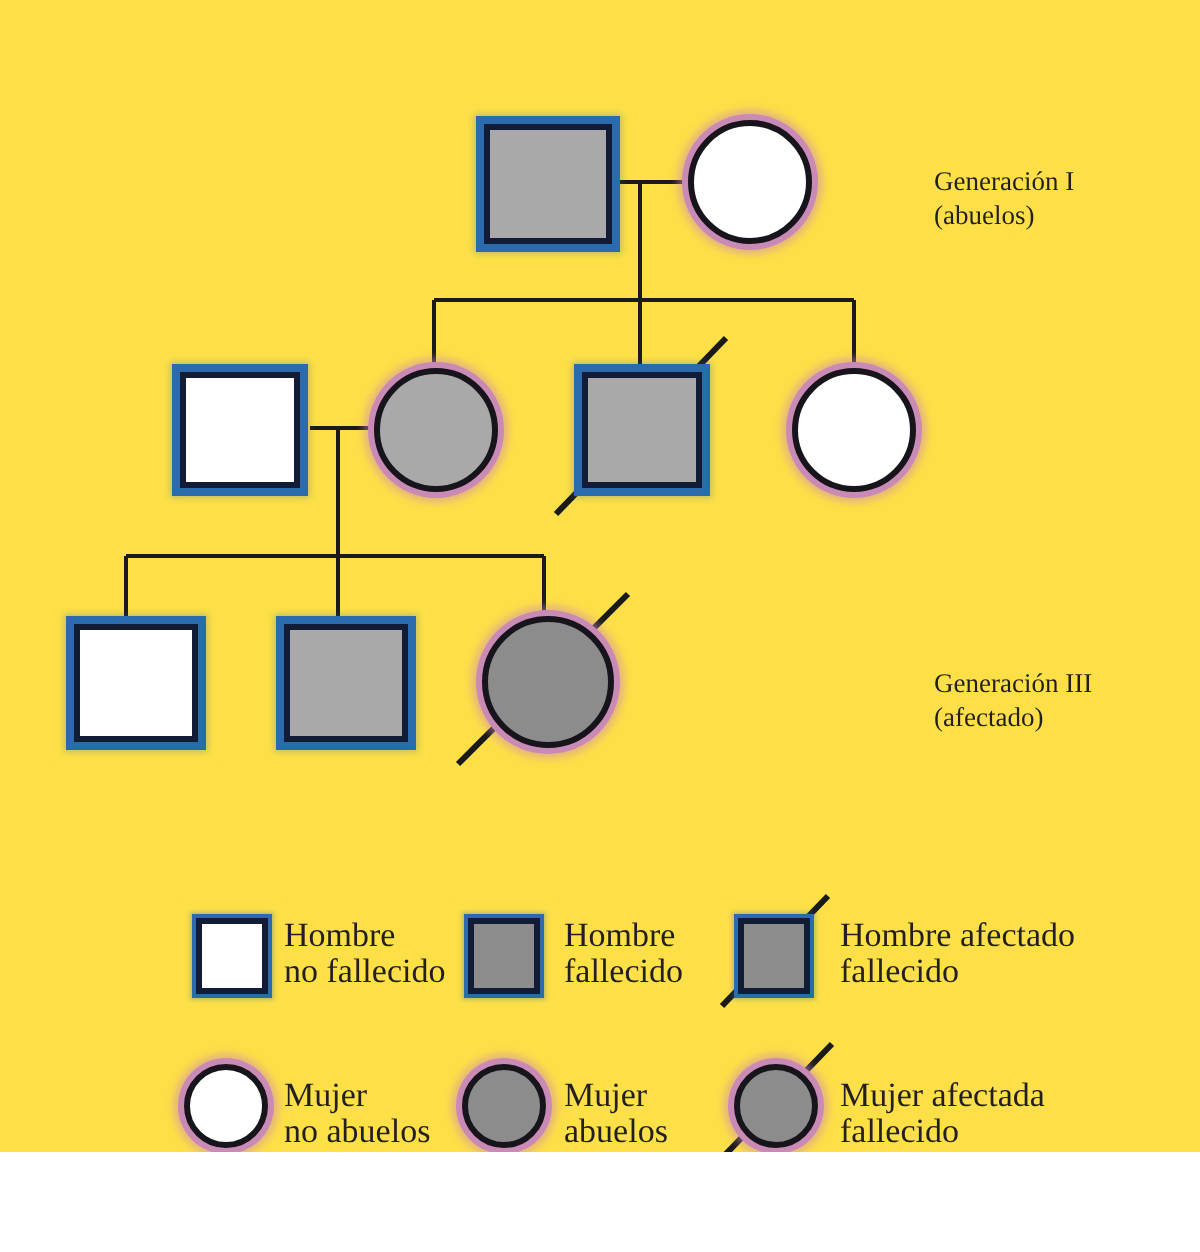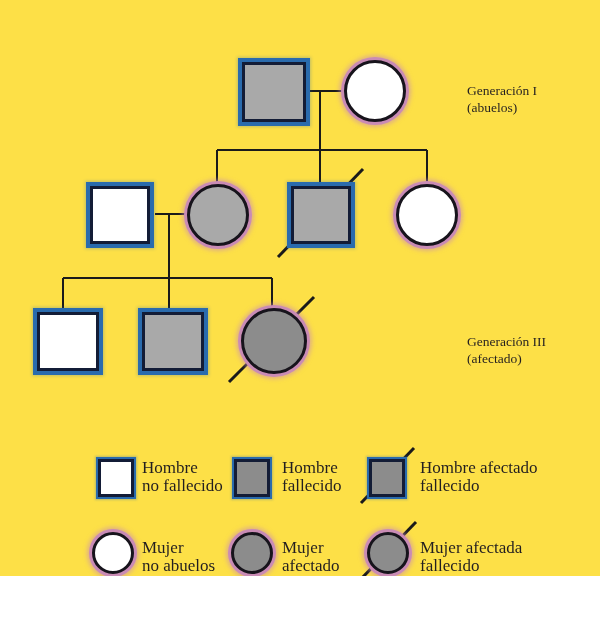--- a/index.html
+++ b/index.html
@@ -133,21 +133,21 @@
 
     <div class="circ" style="left:92px;top:532px;width:42px;height:42px;"></div>
     <div class="leglabel" style="left:142px;top:539px;">
       <div>Mujer</div>
       <div>no abuelos</div>
     </div>
 
     <div class="circ affected-dark" style="left:231px;top:532px;width:42px;height:42px;"></div>
     <div class="leglabel" style="left:282px;top:539px;">
       <div>Mujer</div>
-      <div>afectado</div>
+      <div>abuelos</div>
     </div>
 
     <div class="circ affected-dark" style="left:367px;top:532px;width:42px;height:42px;"></div>
     <div class="leglabel" style="left:420px;top:539px;">
       <div>Mujer afectada</div>
       <div>fallecido</div>
     </div>
 
   </div>
 </div>

